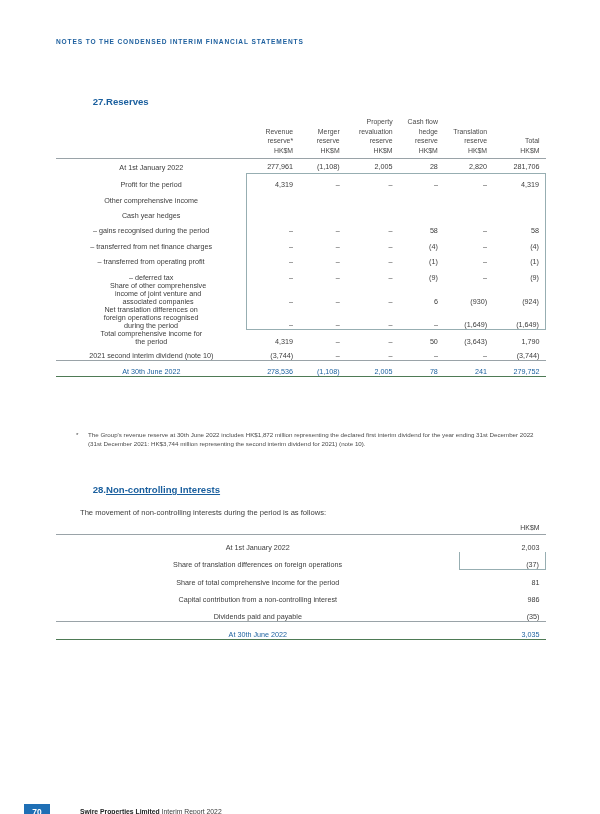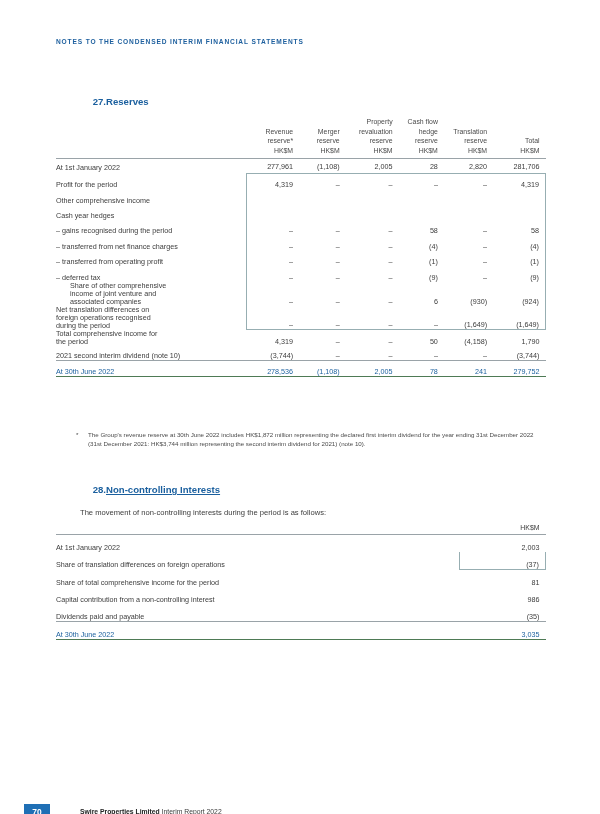--- a/index.html
+++ b/index.html
@@ -39,21 +39,21 @@
   }
 
   
   table.fin {
     position:absolute;
     border-collapse:collapse;
     font-size:7.2px;
     color:#3c3c3c;
   }
   table.fin td, table.fin th { padding:0; font-weight:normal; vertical-align:bottom; }
-  .lbl { text-align:left; white-space:pre;margin-left:17px; }
+  .lbl { text-align:center; white-space:pre;margin-left:17px; }
   .num { text-align:right; white-space:nowrap; font-variant-numeric:tabular-nums; }
 
   
   #t-reserves { left:56px; top:118px; width:490px; }
   #t-reserves .lbl { width:196px; }
   #t-reserves col.c-rev   { width:54px; }
   #t-reserves col.c-mrg   { width:48px; }
   #t-reserves col.c-prop  { width:54px; }
   #t-reserves col.c-cash  { width:46px; }
   #t-reserves col.c-trans { width:50px; }
@@ -284,21 +284,21 @@
         <td class="num boxB boxR">(1,649)</td>
       </tr>
 
       <tr>
         <td class="lbl multi" style="white-space:pre-line;">Total comprehensive income for
 the period</td>
         <td class="num">4,319</td>
         <td class="num">–</td>
         <td class="num">–</td>
         <td class="num">50</td>
-        <td class="num">(4,158)</td>
+        <td class="num">(3,643)</td>
         <td class="num">1,790</td>
       </tr>
 
       <tr>
         <td class="lbl">2021 second interim dividend (note 10)</td>
         <td class="num">(3,744)</td>
         <td class="num">–</td>
         <td class="num">–</td>
         <td class="num">–</td>
         <td class="num">–</td>

